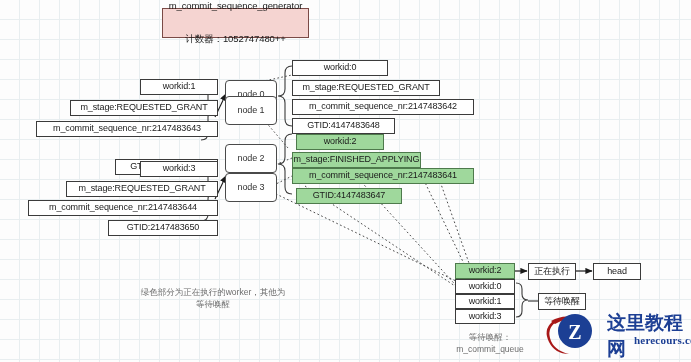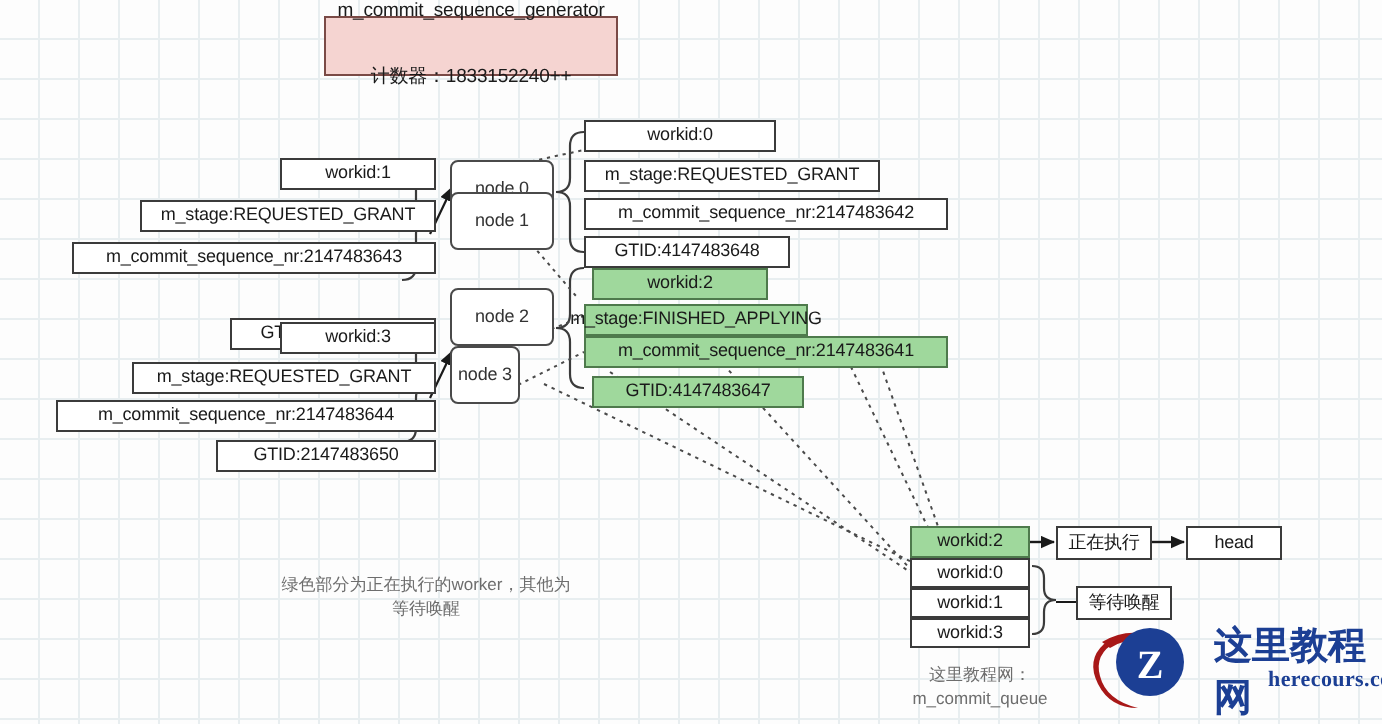--- a/index.html
+++ b/index.html
@@ -156,33 +156,33 @@
     <g>
       <path d="M552,322 q-9,8 -3,20 q6,12 20,12 q-16,-4 -19,-16 q-3,-11 8,-17 z" fill="#a81818"></path>
       <path d="M551,321 q14,-8 27,-2 q-13,-1 -23,5 z" fill="#a81818"></path>
     </g>
     <circle cx="575" cy="331" r="17" fill="#1c3f94"></circle>
     <text x="575" y="339" font-size="20" font-weight="bold" fill="#ffffff" text-anchor="middle" font-family="Liberation Serif, serif">Z</text>
   </svg>
 
   <div class="box pink" style="left:162px; top:8px; width:147px; height:30px;">
     <span>m_commit_sequence_generator</span>
-    <span>计数器：1833152240++</span>
+    <span>计数器：1052747480++</span>
   </div>
 
   <div class="box node" style="left:225px; top:80px; width:52px; height:29px;">
     <span>node 0</span>
   </div>
   <div class="box node" style="left:225px; top:96px; width:52px; height:29px;">
     <span>node 1</span>
   </div>
   <div class="box node" style="left:225px; top:144px; width:52px; height:29px;">
     <span>node 2</span>
   </div>
-  <div class="box node" style="left:225px; top:173px; width:35px; height:29px;">
+  <div class="box node" style="left:225px; top:173px; width:52px; height:29px;">
     <span>node 3</span>
   </div>
 
   <div class="box" style="left:140px; top:79px; width:78px; height:16px;">
     <span>workid:1</span>
   </div>
   <div class="box" style="left:70px; top:100px; width:148px; height:16px;">
     <span>m_stage:REQUESTED_GRANT</span>
   </div>
   <div class="box" style="left:36px; top:121px; width:182px; height:16px;">
@@ -214,21 +214,21 @@
   <div class="box" style="left:292px; top:99px; width:182px; height:16px;">
     <span>m_commit_sequence_nr:2147483642</span>
   </div>
   <div class="box" style="left:292px; top:118px; width:103px; height:16px;">
     <span>GTID:4147483648</span>
   </div>
 
   <div class="box green" style="left:296px; top:134px; width:88px; height:16px;">
     <span>workid:2</span>
   </div>
-  <div class="box green" style="left:292px; top:152px; width:112px; height:16px;">
+  <div class="box green" style="left:292px; top:152px; width:129px; height:16px;">
     <span>m_stage:FINISHED_APPLYING</span>
   </div>
   <div class="box green" style="left:292px; top:168px; width:182px; height:16px;">
     <span>m_commit_sequence_nr:2147483641</span>
   </div>
   <div class="box green" style="left:296px; top:188px; width:106px; height:16px;">
     <span>GTID:4147483647</span>
   </div>
 
   <div class="caption" style="left:128px; top:286px; width:170px;">绿色部分为正在执行的worker，其他为
@@ -250,21 +250,21 @@
   <div class="box" style="left:528px; top:263px; width:48px; height:17px;">
     <span>正在执行</span>
   </div>
   <div class="box" style="left:593px; top:263px; width:48px; height:17px;">
     <span>head</span>
   </div>
   <div class="box" style="left:538px; top:293px; width:48px; height:17px;">
     <span>等待唤醒</span>
   </div>
 
-  <div class="caption" style="left:430px; top:331px; width:120px;">这里教程网：
+  <div class="caption" style="left:430px; top:331px; width:120px;">等待唤醒：
 m_commit_queue</div>
 
   <div class="wm">
     <div class="wm-cn">这里教程网</div>
     <div class="wm-en">herecours.com</div>
   </div>
 
 </div>
 
 </body></html>

